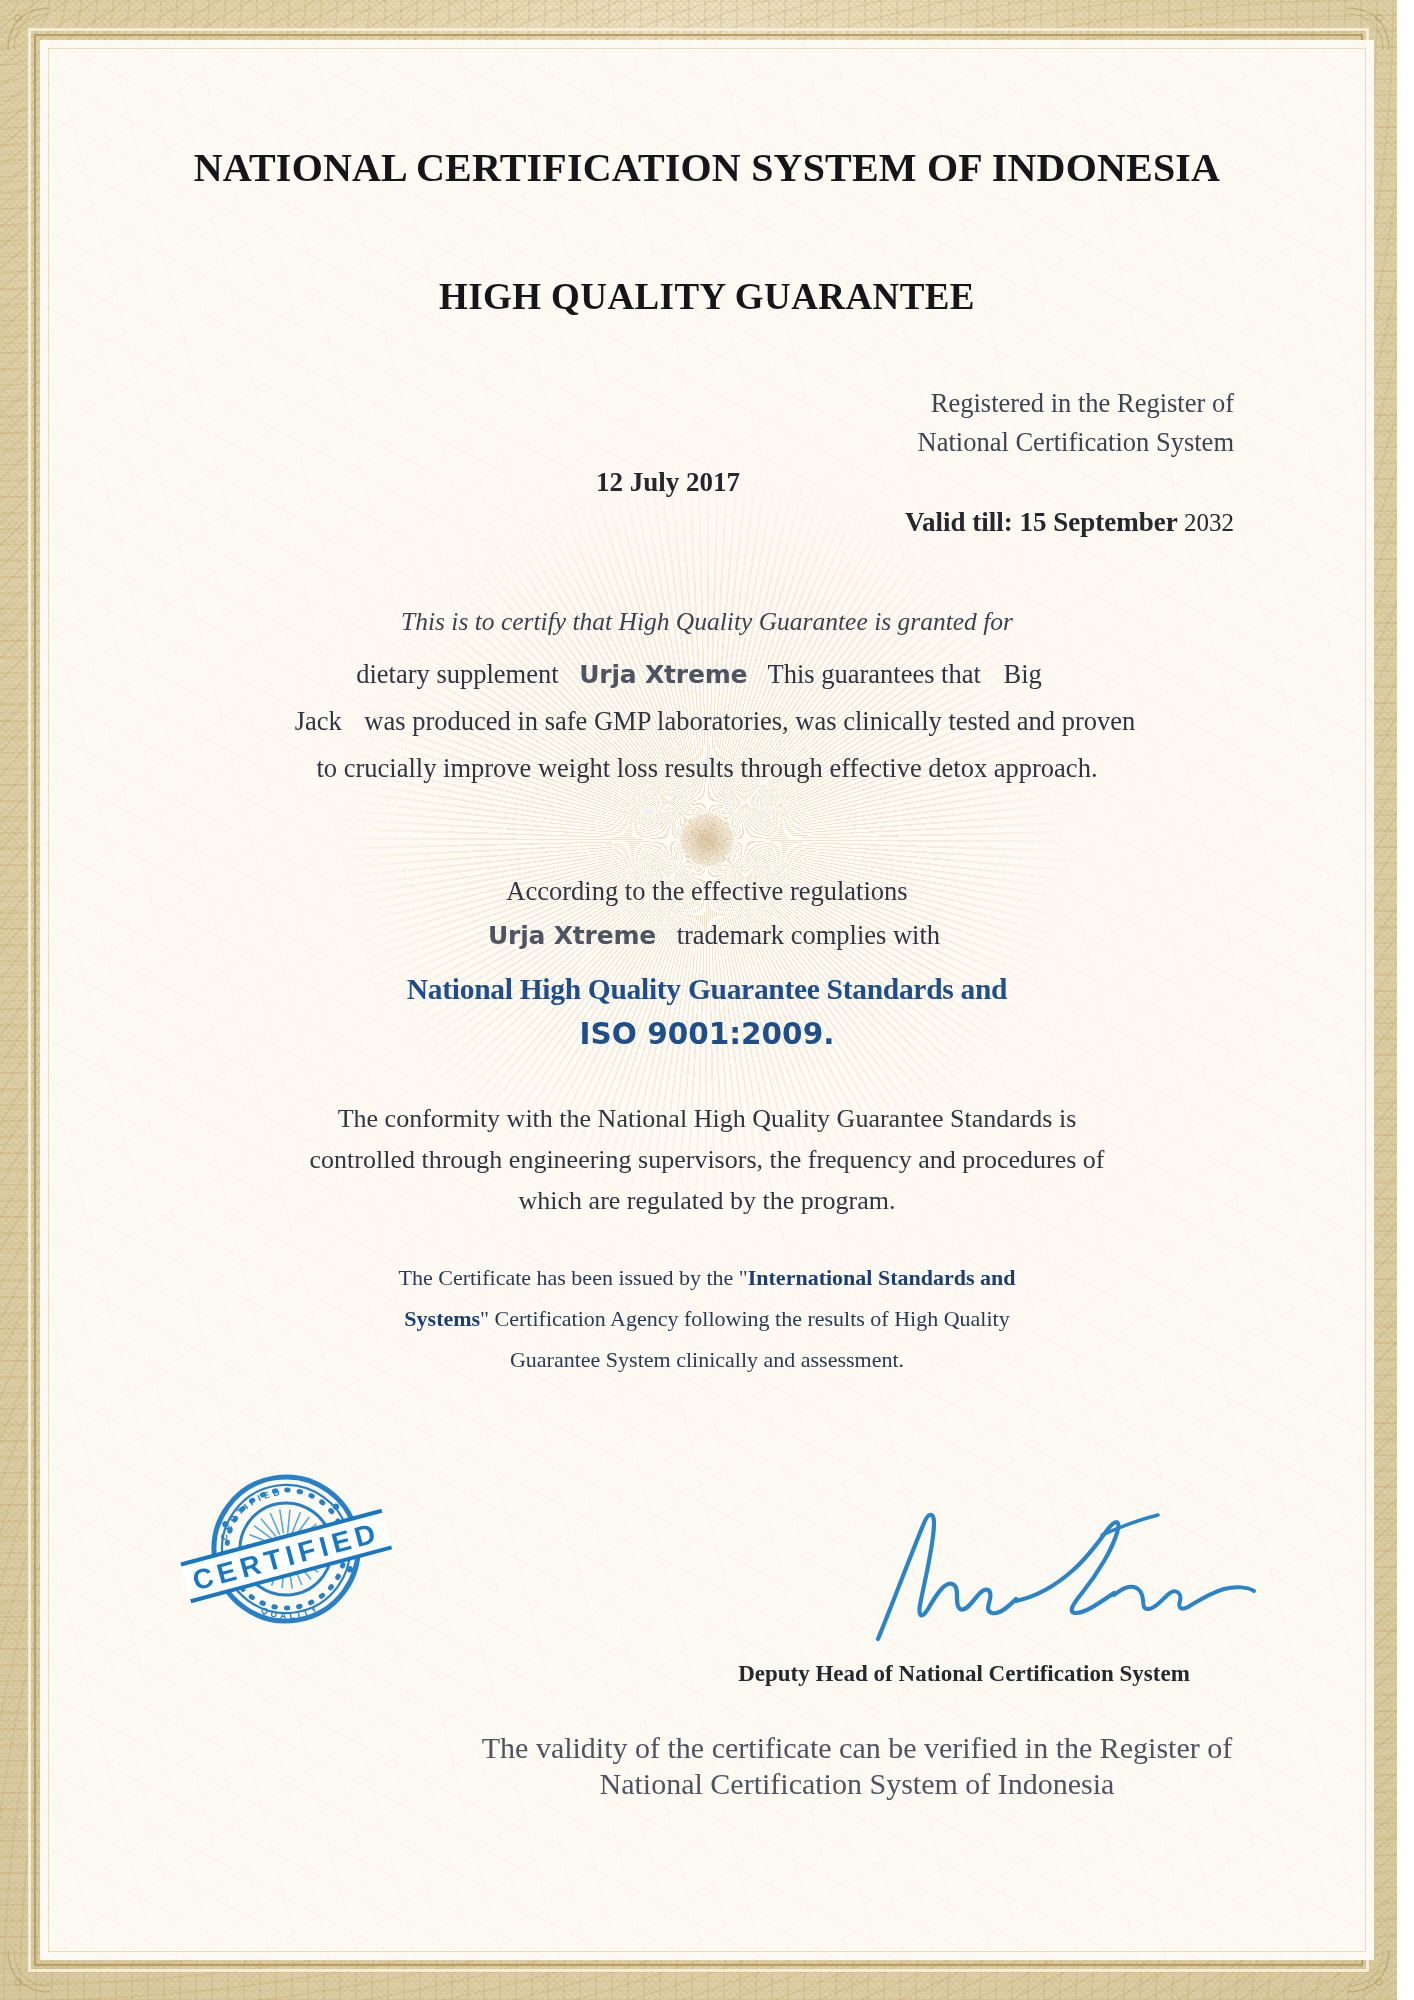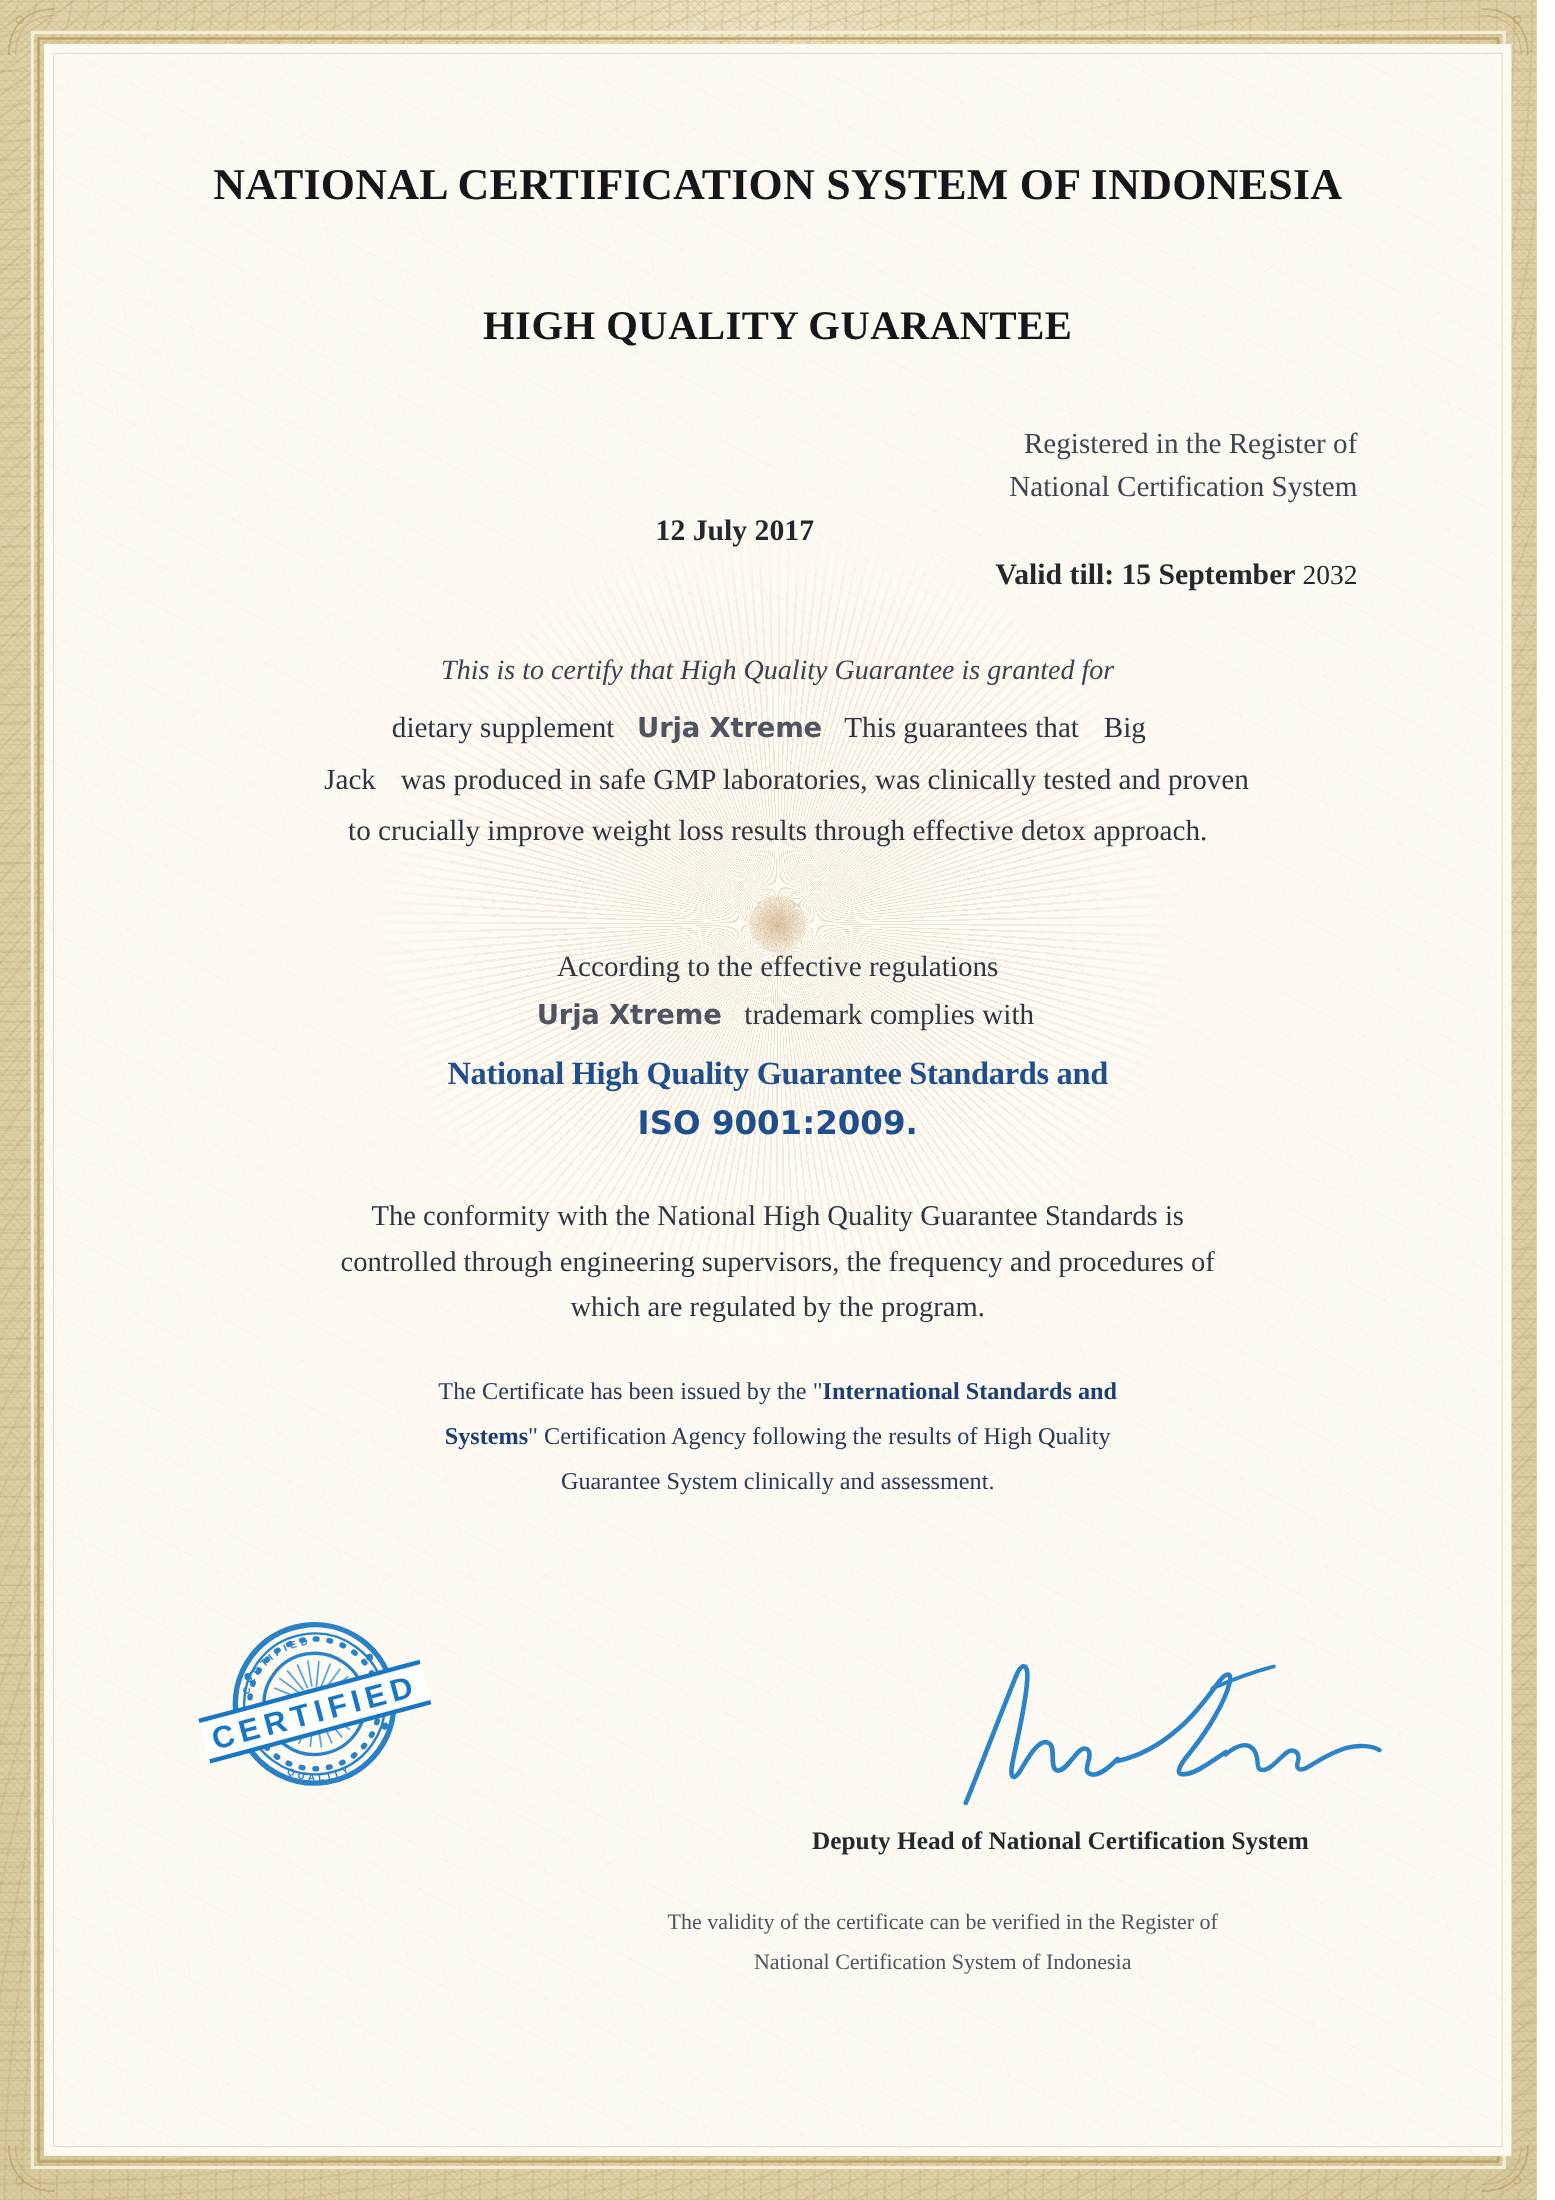--- a/index.html
+++ b/index.html
@@ -221,21 +221,21 @@
     font-weight: bold;
     color: #25272e;
   }
   .reg-valid .year {
     font-weight: normal;
     font-size: 25px;
   }
 
   
   .certify-wrap {
-    margin-top: 48px;
+    margin-top: 62px;
     color: #2f3542;
   }
   .certify-lead {
     text-align: center;
     font-style: italic;
     font-size: 25.5px;
     line-height: 34px;
     color: #3a4150;
   }
   .certify-body {
@@ -356,21 +356,21 @@
 
   .footer {
     position: absolute;
     left: 62px; right: 62px;
     top: 1690px;
     text-align: center;
     color: #4d5361;
     padding-left: 300px;
   }
   .footer-line {
-    font-size: 20px;
+    font-size: 30px;
     line-height: 36px;
   }
 
 </style>
 </head>
 <body>
 
 <div class="certificate">
 
   <div class="frame-orn"></div>

